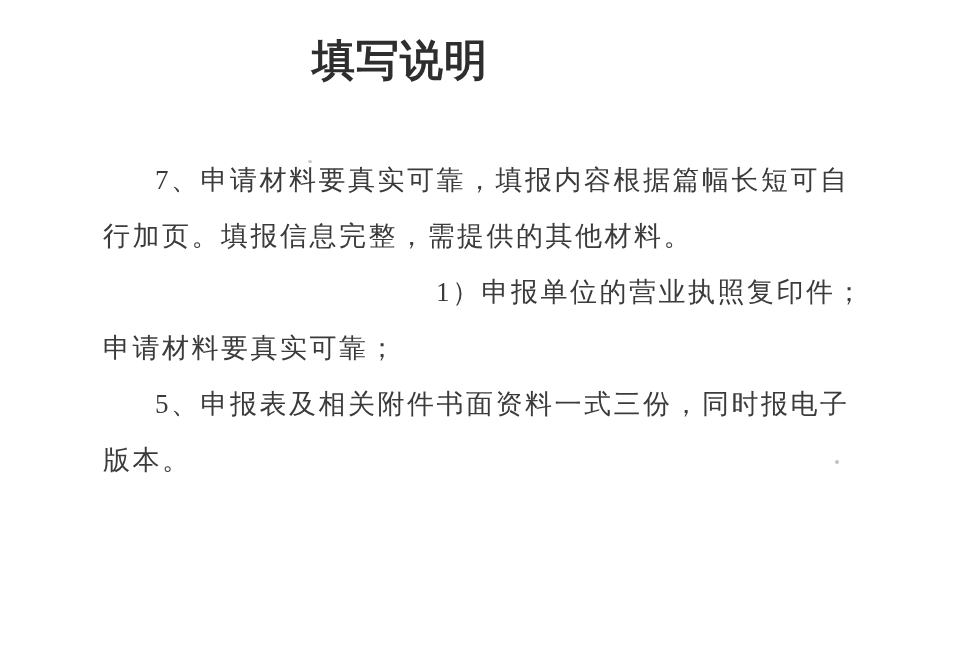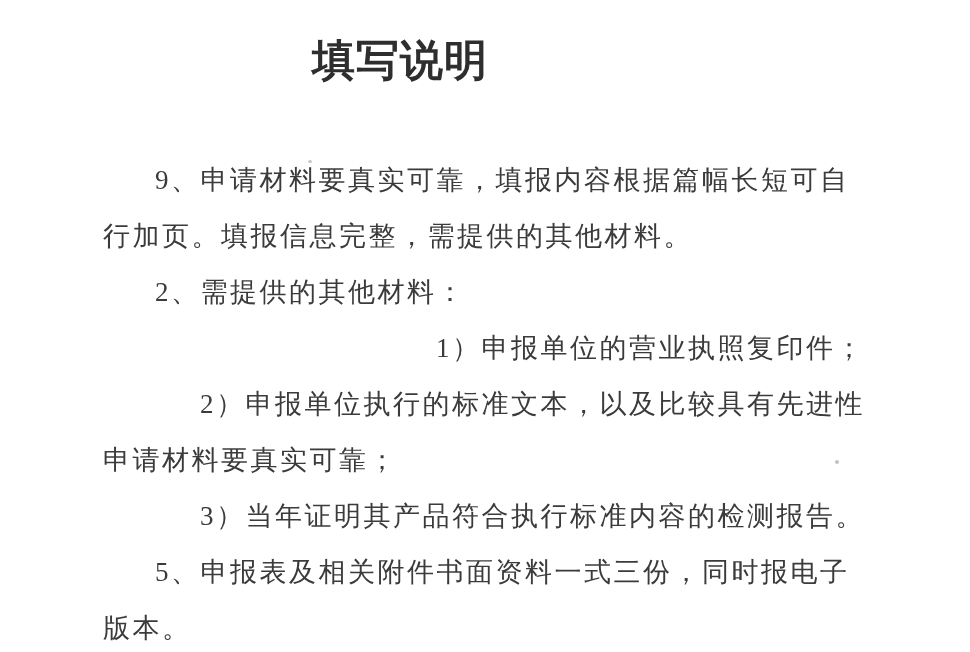--- a/index.html
+++ b/index.html
@@ -52,27 +52,24 @@
   .speck-b { left: 835px; top: 460px; width: 4px; height: 4px; opacity: .6; }
 </style>
 </head>
 <body>
 
 <div class="page">
 
   <h1 class="doc-title">填写说明</h1>
 
   <div class="content">
-    <p class="line line--item">9、申请材料要真实可靠，填报内容根据篇幅长短可自</p>
+    <p class="line line--item">7、申请材料要真实可靠，填报内容根据篇幅长短可自</p>
     <p class="line line--cont">行加页。填报信息完整，需提供的其他材料。</p>
-    <p class="line line--item">2、需提供的其他材料：</p>
     <p class="line line--sub">1）申报单位的营业执照复印件；</p>
-    <p class="line line--sub">2）申报单位执行的标准文本，以及比较具有先进性</p>
     <p class="line line--cont">申请材料要真实可靠；</p>
-    <p class="line line--sub">3）当年证明其产品符合执行标准内容的检测报告。</p>
     <p class="line line--item">5、申报表及相关附件书面资料一式三份，同时报电子</p>
     <p class="line line--cont">版本。</p>
   </div>
 
   <span class="speck speck-a"></span>
   <span class="speck speck-b"></span>
 
 </div>
 
 </body></html>

